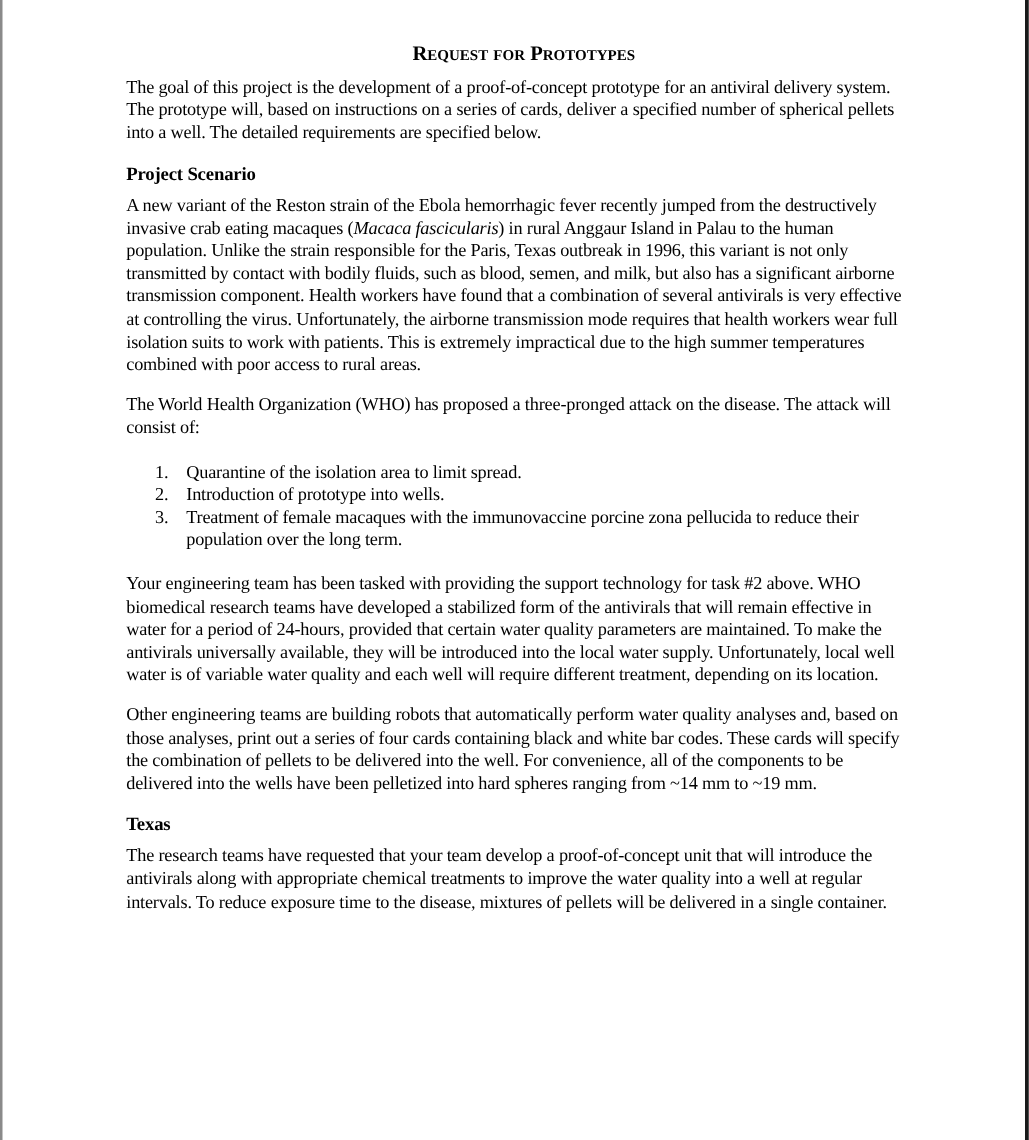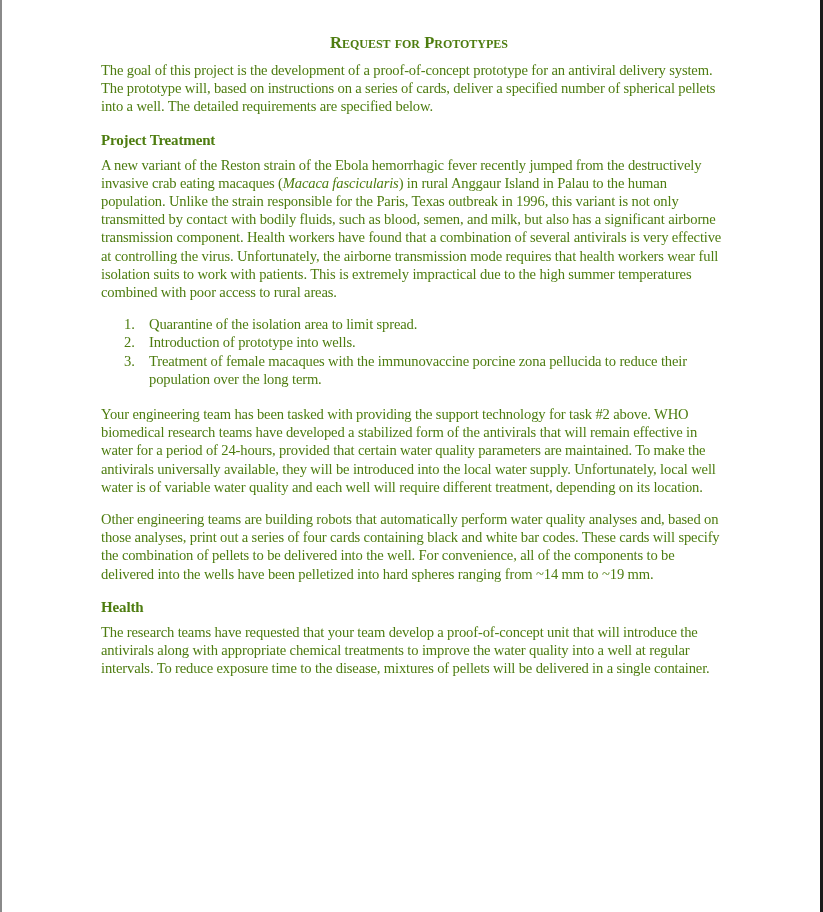--- a/index.html
+++ b/index.html
@@ -25,21 +25,21 @@
       border-right: 3px solid #1a1a1a;
     }
     .content {
       position: absolute;
       left: 99px;
       top: 33px;
       width: 628px;
       font-family: "Liberation Serif", "DejaVu Serif", serif;
       font-size: 14.6px;
       line-height: 18.2px;
-      color: #4d7c0f;
+      color: #000000;
       letter-spacing: -0.15px;
     }
     .doc-title {
       text-align: center;
       font-weight: bold;
       font-variant: small-caps;
       font-size: 16.5px;
       line-height: 20px;
       margin: 0 0 8px 0;
       letter-spacing: 0;
@@ -77,22 +77,23 @@
 <div class="page">
   <div class="content">
 
     <div class="doc-title">Request for Prototypes</div>
 
     <div class="section">
       <p>The goal of this project is the development of a proof-of-concept prototype for an antiviral delivery system. The prototype will, based on instructions on a series of cards, deliver a specified number of spherical pellets into a well. The detailed requirements are specified below.</p>
     </div>
 
     <div class="section">
-      <h2 class="section-heading">Project Treatment</h2>
+      <h2 class="section-heading">Project Scenario</h2>
       <p><span>A new variant of the Reston strain of the Ebola hemorrhagic fever recently jumped from the destructively invasive crab eating macaques (</span><em>Macaca fascicularis</em><span>) in rural Anggaur Island in Palau to the human population. Unlike the strain responsible for the Paris, Texas outbreak in 1996, this variant is not only transmitted by contact with bodily fluids, such as blood, semen, and milk, but also has a significant airborne transmission component. Health workers have found that a combination of several antivirals is very effective at controlling the virus. Unfortunately, the airborne transmission mode requires that health workers wear full isolation suits to work with patients. This is extremely impractical due to the high summer temperatures combined with poor access to rural areas.</span></p>
+      <p style="margin-bottom:17px;">The World Health Organization (WHO) has proposed a three-pronged attack on the disease. The attack will consist of:</p>
 
       <ol class="attack-list">
         <li>
           <span class="num">1.</span>
           <span>Quarantine of the isolation area to limit spread.</span>
         </li>
         <li>
           <span class="num">2.</span>
           <span>Introduction of prototype into wells.</span>
         </li>
@@ -100,18 +101,18 @@
           <span class="num">3.</span>
           <span>Treatment of female macaques with the immunovaccine porcine zona pellucida to reduce their population over the long term.</span>
         </li>
       </ol>
 
       <p>Your engineering team has been tasked with providing the support technology for task #2 above. WHO biomedical research teams have developed a stabilized form of the antivirals that will remain effective in water for a period of 24-hours, provided that certain water quality parameters are maintained. To make the antivirals universally available, they will be introduced into the local water supply. Unfortunately, local well water is of variable water quality and each well will require different treatment, depending on its location.</p>
       <p>Other engineering teams are building robots that automatically perform water quality analyses and, based on those analyses, print out a series of four cards containing black and white bar codes. These cards will specify the combination of pellets to be delivered into the well. For convenience, all of the components to be delivered into the wells have been pelletized into hard spheres ranging from ~14 mm to ~19 mm.</p>
     </div>
 
     <div class="section">
-      <h2 class="section-heading">Health</h2>
+      <h2 class="section-heading">Texas</h2>
       <p>The research teams have requested that your team develop a proof-of-concept unit that will introduce the antivirals along with appropriate chemical treatments to improve the water quality into a well at regular intervals. To reduce exposure time to the disease, mixtures of pellets will be delivered in a single container.</p>
     </div>
 
   </div>
 </div>
 
 </body></html>

